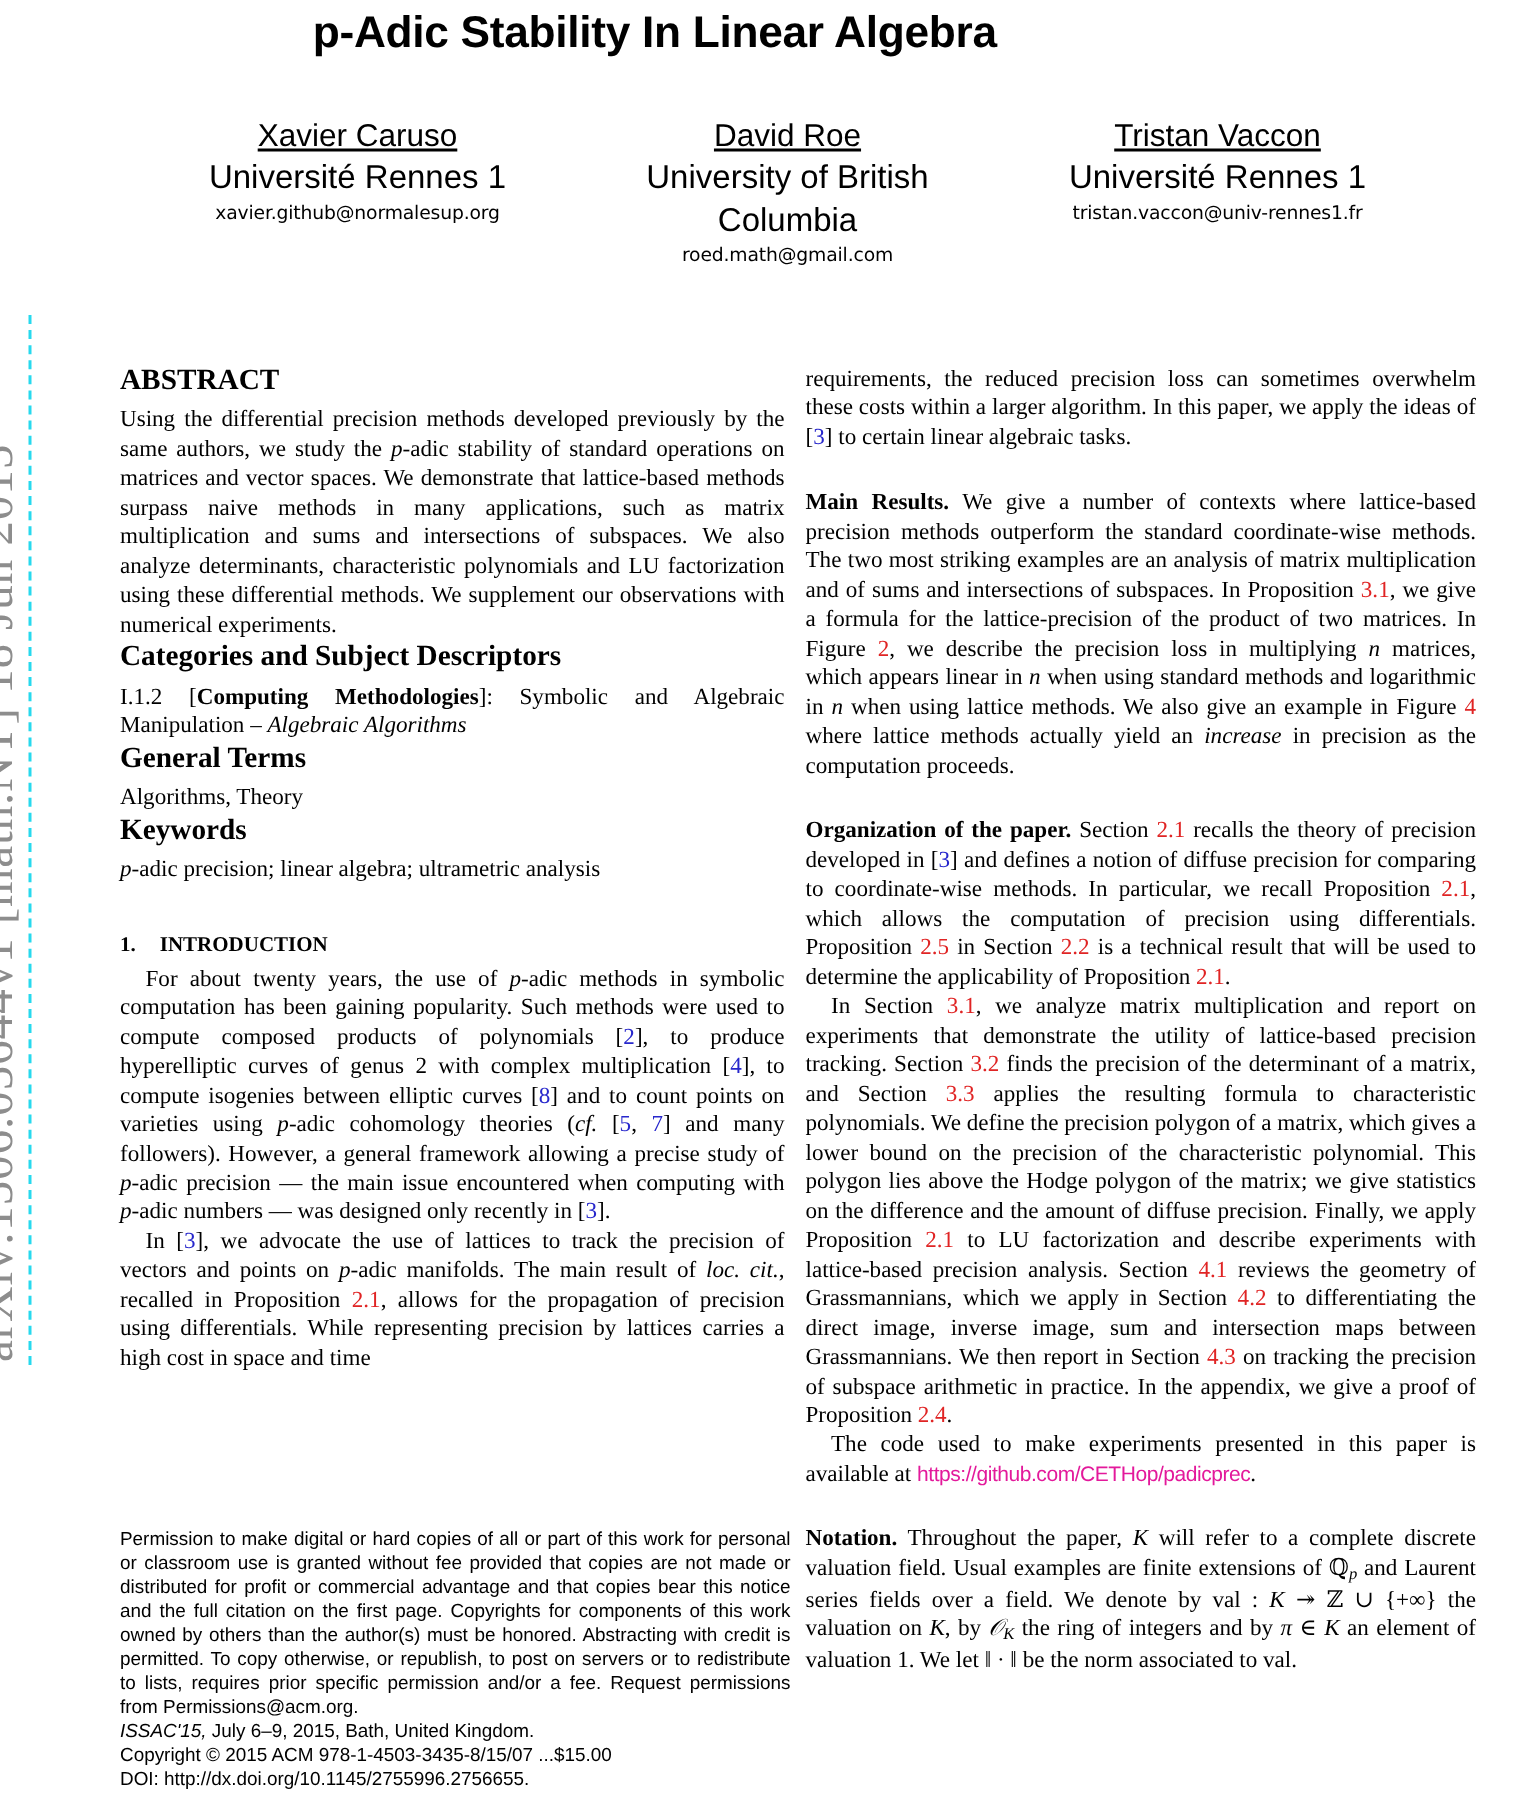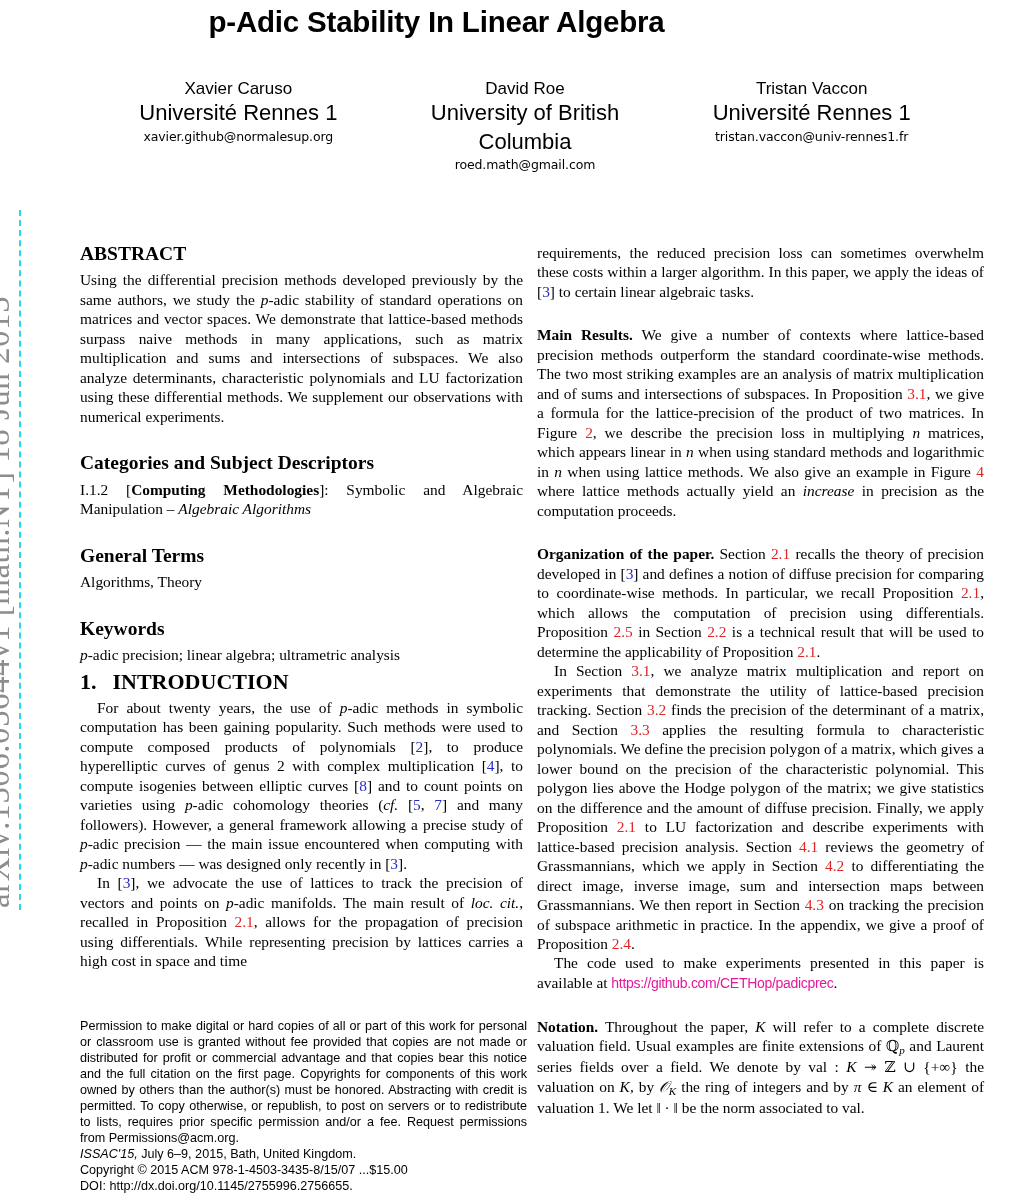--- a/index.html
+++ b/index.html
@@ -63,22 +63,23 @@
     width: 860px;
     display: flex;
     justify-content: space-between;
     font-family: "Liberation Sans", "DejaVu Sans", sans-serif;
   }
   .author-block {
     text-align: center;
     flex: 1 1 0;
   }
   .author-name {
-    font-size: 17px;
+    font-size: 21px;
     line-height: 1.25;
+    text-decoration: underline;
   }
   .author-affil {
     font-size: 22px;
     line-height: 1.3;
   }
   .author-email {
     font-family: "DejaVu Sans", "Liberation Sans", sans-serif;
     font-size: 12.5px;
     line-height: 1.45;
     letter-spacing: -0.1px;
@@ -99,27 +100,27 @@
   .col-right { left: 537px; width: 447px; }
 
   h2.sec-head {
     font-family: "Liberation Serif", "DejaVu Serif", serif;
     font-weight: bold;
     font-size: 19.5px;
     margin: 0 0 5px 0;
     line-height: 1.15;
     text-align: left;
   }
-  h2.sec-head.spaced { margin-top: 26px; }
+  h2.sec-head.spaced { margin-top: 1px; }
 
   h2.num-head {
     font-family: "Liberation Serif", "DejaVu Serif", serif;
     font-weight: bold;
-    font-size: 22px;
-    margin: 4px 0 4px 0;
+    font-size: 14px;
+    margin: 33px 0 4px 0;
     line-height: 1.15;
     text-align: left;
   }
   h2.num-head .numlabel { margin-right: 16px; }
 
   p.body-p {
     margin: 0;
     text-indent: 17px;
   }
   p.body-p.noindent { text-indent: 0; }

